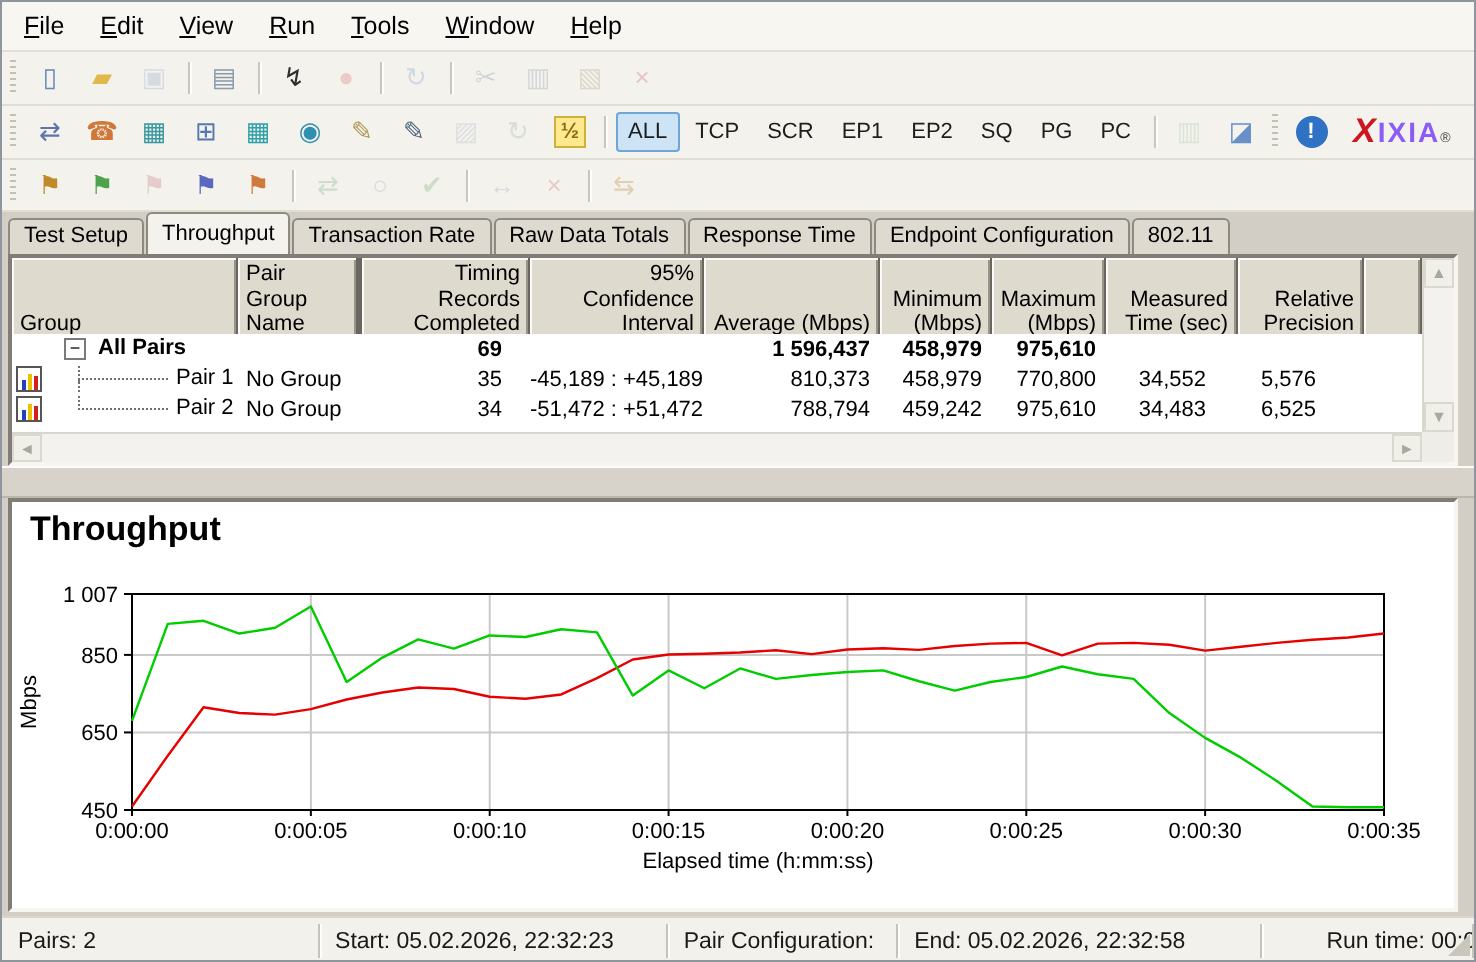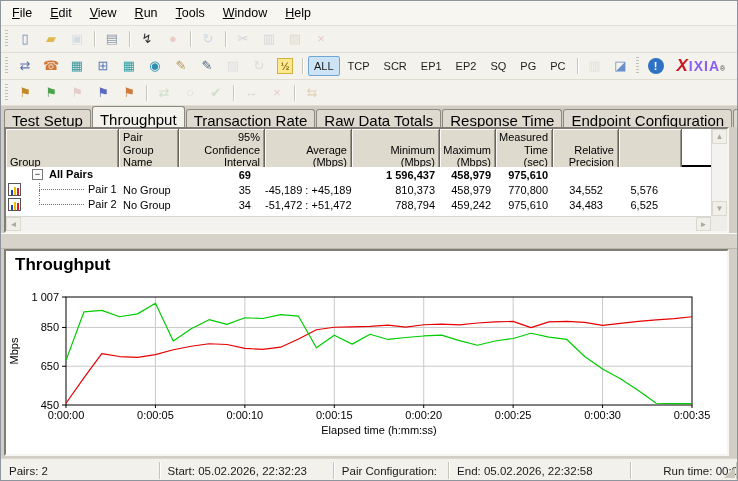--- a/index.html
+++ b/index.html
@@ -28,21 +28,21 @@
   .info-icon{width:16px;height:16px;border-radius:50%;background:#2f72c4;color:#fff;font-weight:bold;
     font-size:11px;display:flex;align-items:center;justify-content:center;margin:0 5px;}
   .logo{display:flex;align-items:baseline;margin-left:8px;cursor:default;}
   .logo .mark{font-size:17px;font-weight:bold;font-style:italic;}
   .logo .word{font-size:14px;font-weight:bold;letter-spacing:1px;margin-left:1px;}
   .logo .reg{font-size:7px;vertical-align:super;}
   
   .tabstrip{position:absolute;left:0;top:105px;width:100%;height:21px;display:flex;
     align-items:flex-end;padding-left:3px;}
   .tab{height:18px;padding:2px 7px 0 7px;background:#dedacf;border:1px solid #8d8b81;border-bottom:none;
-    border-radius:3px 3px 0 0;margin-right:1px;font-size:15px;white-space:nowrap;cursor:default;}
+    border-radius:3px 3px 0 0;margin-right:1px;font-size:11px;white-space:nowrap;cursor:default;}
   .tab.active{height:21px;background:#f4f2ec;padding-top:4px;position:relative;z-index:2;}
   
   .pane{position:absolute;background:#fff;border:2px solid;border-color:#7f7d75 #f6f5f1 #f6f5f1 #7f7d75;}
   .table-pane{left:3px;top:126px;width:725px;height:106px;}
   .chart-pane{left:3px;top:248px;width:725px;height:207px;}
   
   .thead{display:grid;grid-template-columns:113px 60px 86px 87px 88px 56px 57px 66px 63px 29px;
     height:38px;border-bottom:2px solid #000;}
   .th{background:#dedace;border-right:1px solid #68665f;
     box-shadow:inset 1px 1px 0 #fbfaf6,inset -1px -1px 0 #98948a;
@@ -185,20 +185,21 @@
       <div class="tab">Response Time</div>
       <div class="tab">Endpoint Configuration</div>
       <div class="tab">802.11</div>
     </div>
 
   <div class="pane table-pane">
     <div style="position:absolute;left:0;top:0;right:16px;bottom:15px;overflow:hidden;">
       <div class="thead">
           <div class="th">Group</div>
           <div class="th">Pair Group Name</div>
+          <div class="th right dbl">Timing Records Completed</div>
           <div class="th right">95% Confidence Interval</div>
           <div class="th right">Average (Mbps)</div>
           <div class="th right">Minimum (Mbps)</div>
           <div class="th right">Maximum (Mbps)</div>
           <div class="th right">Measured Time (sec)</div>
           <div class="th right">Relative Precision</div>
           <div class="th"></div>
         </div>
       <div class="tbody">
           <div class="trow bold">

